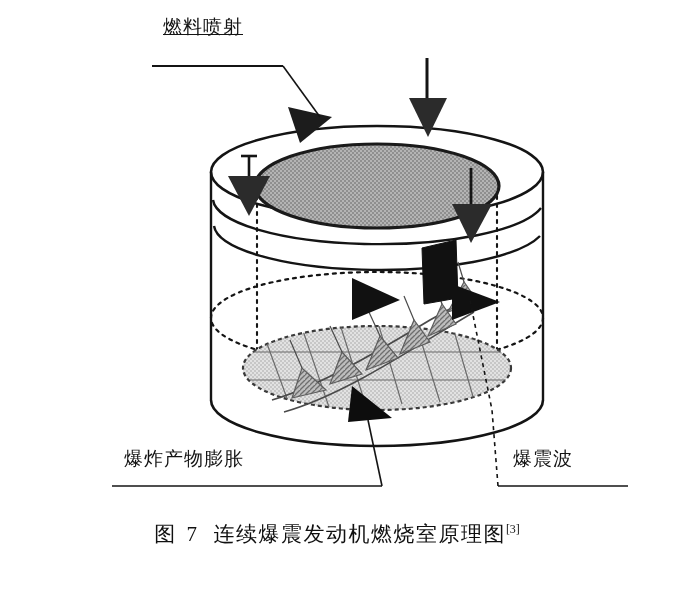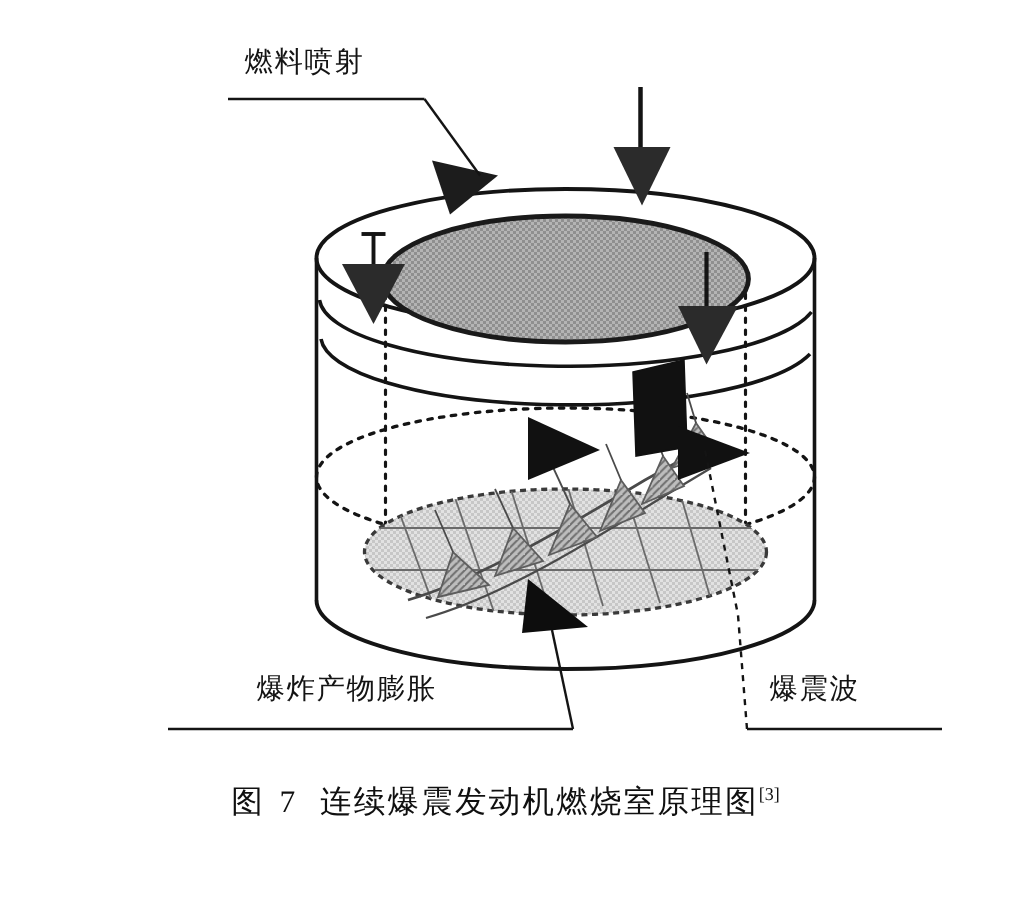--- a/index.html
+++ b/index.html
@@ -24,26 +24,26 @@
   .label-text {
     position: absolute;
     font-family: "Liberation Serif", "DejaVu Serif", serif;
     font-size: 19px;
     letter-spacing: 1px;
     color: #141414;
     white-space: nowrap;
   }
   #label-fuel-injection {
     left: 163px;
-    top: 28px;
+    top: 14px;
+    text-decoration: underline;
   }
   #label-expansion {
     left: 124px;
     top: 446px;
-    margin-left: 47px;
   }
   #label-detonation-wave {
     left: 513px;
     top: 446px;
     font-family: Liberation Mono, monospace;
   }
   #figure-caption {
     position: absolute;
     left: 0;
     top: 520px;

